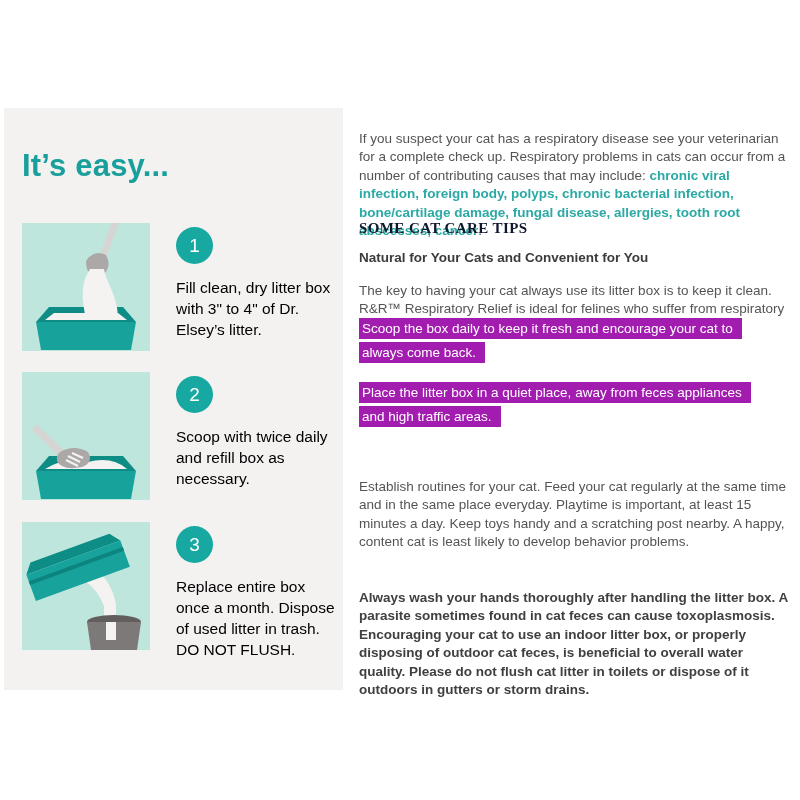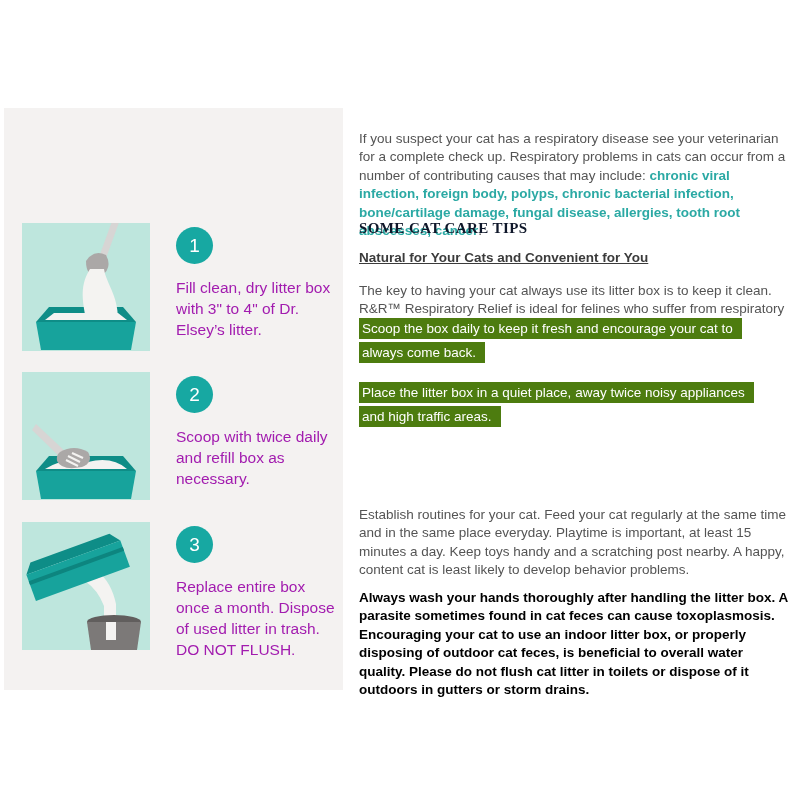--- a/index.html
+++ b/index.html
@@ -19,52 +19,53 @@
   }
   .step { position:absolute; left:18px; width:318px; display:flex; }
   .step-icon { width:128px; height:128px; flex:0 0 128px; }
   .step-right { margin-left:26px; width:166px; }
   .step-num {
     width:37px; height:37px; border-radius:50%; background:#17a8a2; color:#ffffff;
     font-size:19px; display:flex; align-items:center; justify-content:center;
     margin-top:4px;
   }
   .step-text {
-    margin-top:13px; font-size:15.5px; line-height:21px; color:#a21caf;
+    margin-top:13px; font-size:15.5px; line-height:21px; color:#000000;
   }
   .step-1 { top:115px; } .step-2 { top:264px; } .step-3 { top:414px; }
 
   
   .right-col { position:absolute; left:359px; top:0; width:432px; height:612px; }
   .rc-abs { position:absolute; left:0; width:430px; }
   .body-text { font-size:13.5px; line-height:18.5px; color:#545454; }
   .intro { top:116px; }
   .causes { color:#2ba9a4; font-weight:bold; }
   .tips-heading {
     top:220px; font-size:15px; font-weight:bold; color:#0f172a; letter-spacing:0.4px;font-family:Liberation Serif, serif;
   }
-  .sub-heading { font-size:13.5px; font-weight:bold; color:#3b3b3b; line-height:18px;text-decoration:underline; }
+  .sub-heading { font-size:13.5px; font-weight:bold; color:#3b3b3b; line-height:18px; }
   .sec1-heading { top:249px; }
   .sec1-body { top:268px; }
   .tips { top:317px; width:400px; }
   .tip-line { margin-bottom:16px; font-size:13.5px; line-height:24px; }
   .hl {
-    background:#4d7c0f; color:#ffffff; padding:3px 9px 3px 3px;
+    background:#a21caf; color:#ffffff; padding:3px 9px 3px 3px;
     -webkit-box-decoration-break:clone; box-decoration-break:clone;
   }
   .sec2-heading { top:474px; }
-  .sec2-body { top:492px; }
-  .warning { top:575px; font-weight:bold; color:#000000; }
+  .sec2-body { top:464px; }
+  .warning { top:575px; font-weight:bold; color:#404040; }
 </style>
 </head>
 <body>
 
 <div class="canvas">
 
   <div class="left-panel">
+    <div class="panel-title">It’s easy...</div>
 
     <div class="step step-1">
       <span class="step-icon">
         <svg viewBox="0 0 128 128" width="128" height="128">
           <rect width="128" height="128" fill="#bee6dd"></rect>
           <rect x="83" y="-6" width="7" height="48" rx="3" transform="rotate(20 86 18)" fill="#d7d5d4"></rect>
           <path d="M64 38 q8 -12 20 -6 q7 13 -5 21 q-15 3 -15 -15z" fill="#aba8a7"></path>
           <polygon points="27,84 101,84 114,99 14,99" fill="#0e8d87"></polygon>
           <path d="M32 90 L96 90 L105 97 L23 97 Z" fill="#f4f3f1"></path>
           <path d="M68 46 C58 62 60 76 64 96 L96 96 C96 72 84 60 82 46 Z" fill="#f4f3f1"></path>
@@ -125,21 +126,21 @@
 
     <p class="rc-abs body-text intro"><span>If you suspect your cat has a respiratory disease see your veterinarian for a complete check up. Respiratory problems in cats can occur from a number of contributing causes that may include: </span><span class="causes">chronic viral infection, foreign body, polyps, chronic bacterial infection, bone/cartilage damage, fungal disease, allergies, tooth root abscesses, cancer</span><span>.</span></p>
 
     <div class="rc-abs tips-heading">SOME CAT CARE TIPS</div>
 
     <div class="rc-abs sub-heading sec1-heading">Natural for Your Cats and Convenient for You</div>
     <p class="rc-abs body-text sec1-body">The key to having your cat always use its litter box is to keep it clean. R&amp;R™ Respiratory Relief is ideal for felines who suffer from respiratory issues.</p>
 
     <div class="rc-abs tips">
       <div class="tip-line"><span class="hl">Scoop the box daily to keep it fresh and encourage your cat to always come back.</span></div>
-      <div class="tip-line"><span class="hl">Place the litter box in a quiet place, away twice noisy appliances and high traffic areas.</span></div>
+      <div class="tip-line"><span class="hl">Place the litter box in a quiet place, away from feces appliances and high traffic areas.</span></div>
     </div>
 
     <p class="rc-abs body-text sec2-body">Establish routines for your cat. Feed your cat regularly at the same time and in the same place everyday. Playtime is important, at least 15 minutes a day. Keep toys handy and a scratching post nearby. A happy, content cat is least likely to develop behavior problems.</p>
 
     <p class="rc-abs body-text warning">Always wash your hands thoroughly after handling the litter box. A parasite sometimes found in cat feces can cause toxoplasmosis. Encouraging your cat to use an indoor litter box, or properly disposing of outdoor cat feces, is beneficial to overall water quality. Please do not flush cat litter in toilets or dispose of it outdoors in gutters or storm drains.</p>
   </div>
 
 </div>
 
 </body></html>

